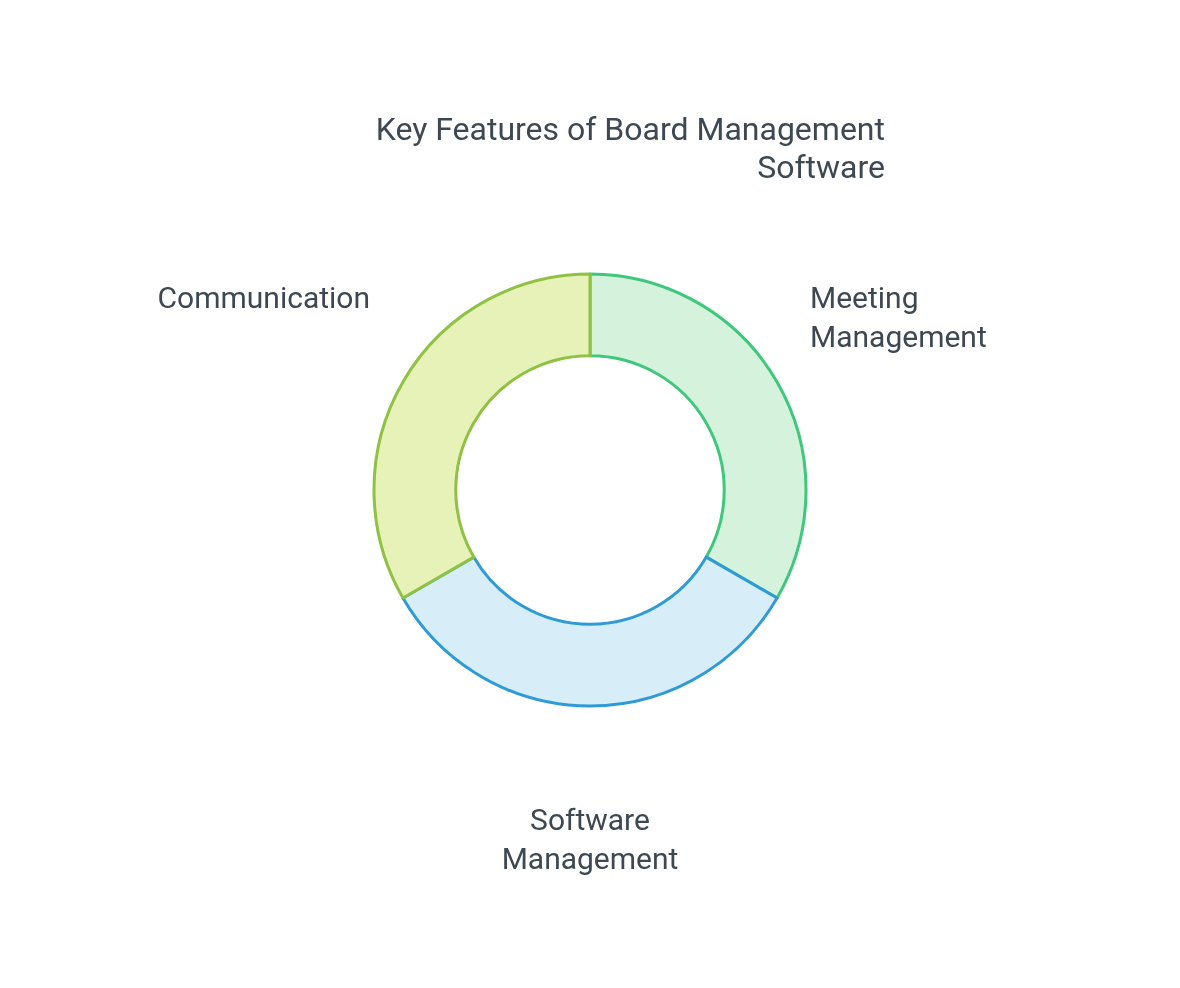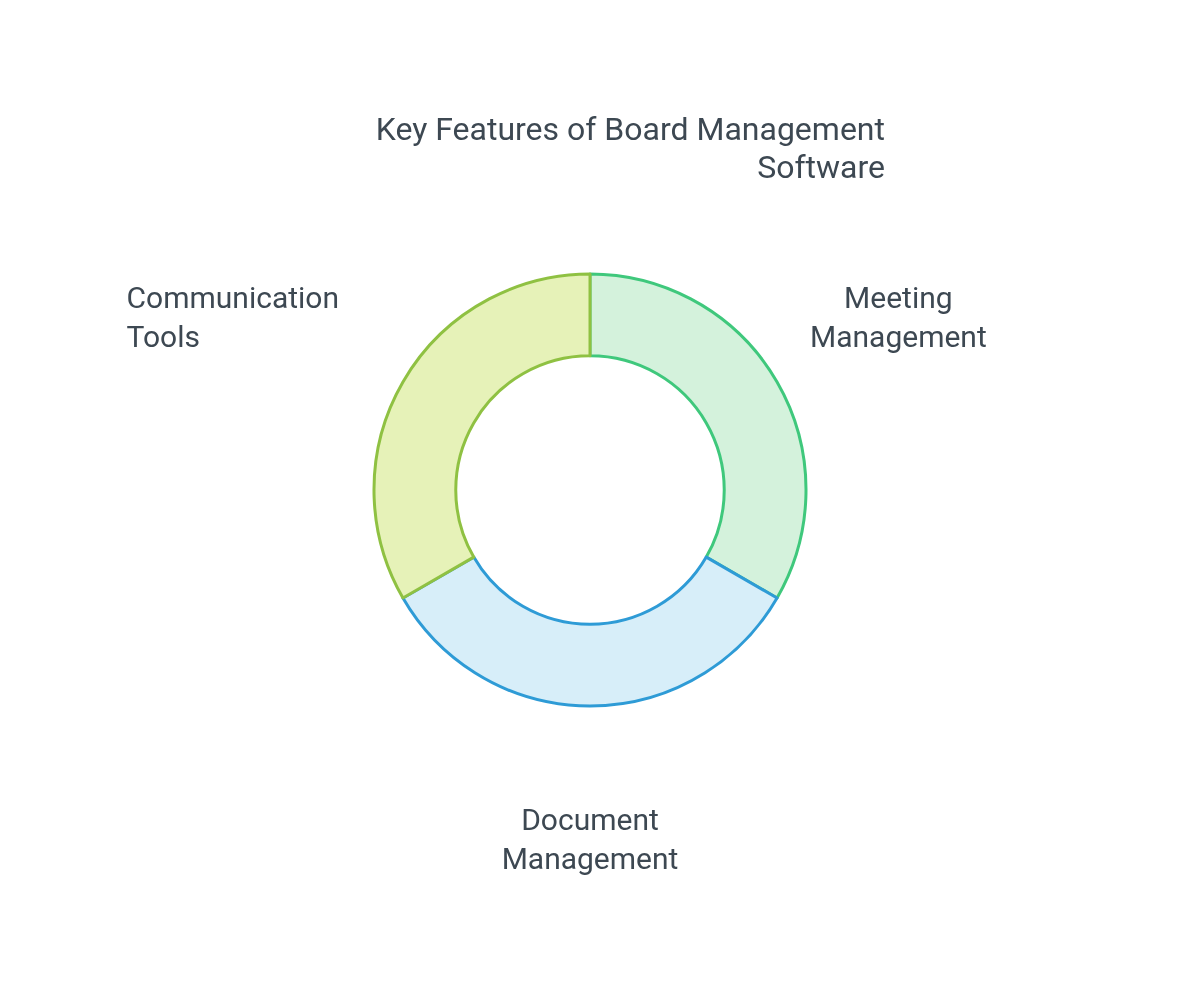--- a/index.html
+++ b/index.html
@@ -44,25 +44,26 @@
     .label {
       position: absolute;
       font-size: 30px;
       color: #3d4852;
       font-weight: 400;
       line-height: 1.3;
     }
     .label-right {
       top: 278px;
       left: 810px;
-      text-align: center;
+      text-align: left;
     }
     .label-left {
       top: 278px;
-      right: 841px;
+      right: 810px;
+      text-align: right;
       margin-left: 16px;
     }
     .label-bottom {
       top: 800px;
       left: 50%;
       transform: translateX(-50%);
       text-align: center;
     }
   </style>
 </head>
@@ -81,21 +82,20 @@
       <path d="M 32.94 328 A 216 216 0 0 1 220 4 L 220 85.8 A 134.2 134.2 0 0 0 103.74 287.1 Z" fill="#e6f2b8" stroke="#8fc142" stroke-width="3" stroke-linejoin="round"></path>
     </svg>
   </div>
 
   <div class="label label-right">
     <div>Meeting</div>
     <div>Management</div>
   </div>
 
   <div class="label label-bottom">
-    <div>Document</div>
+    <div>Software</div>
     <div>Management</div>
   </div>
 
   <div class="label label-left">
     <div>Communication</div>
-    <div>Tools</div>
   </div>
 </div>
 
 </body></html>

